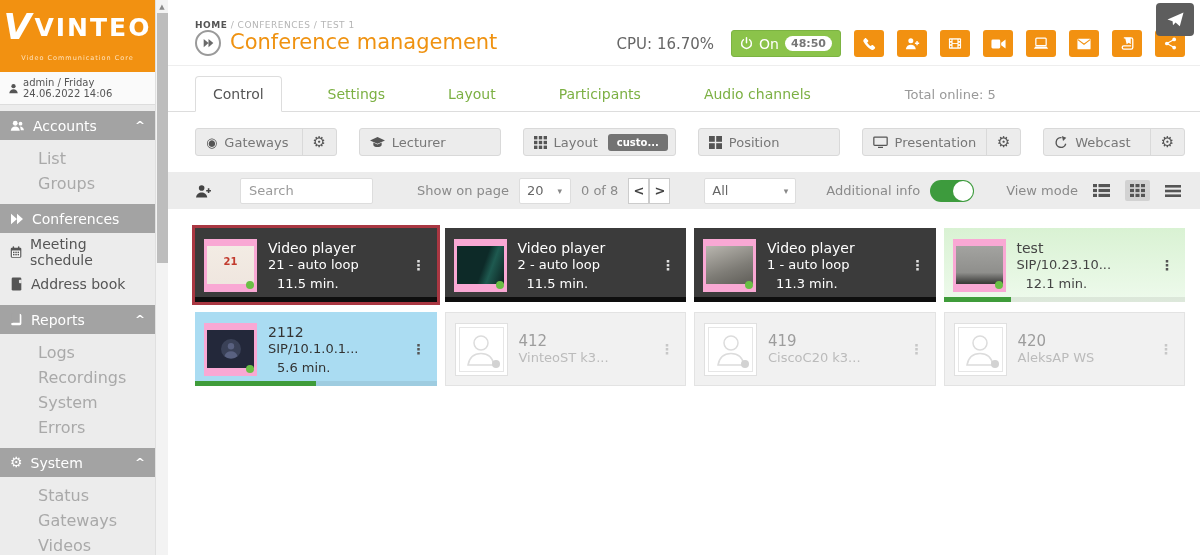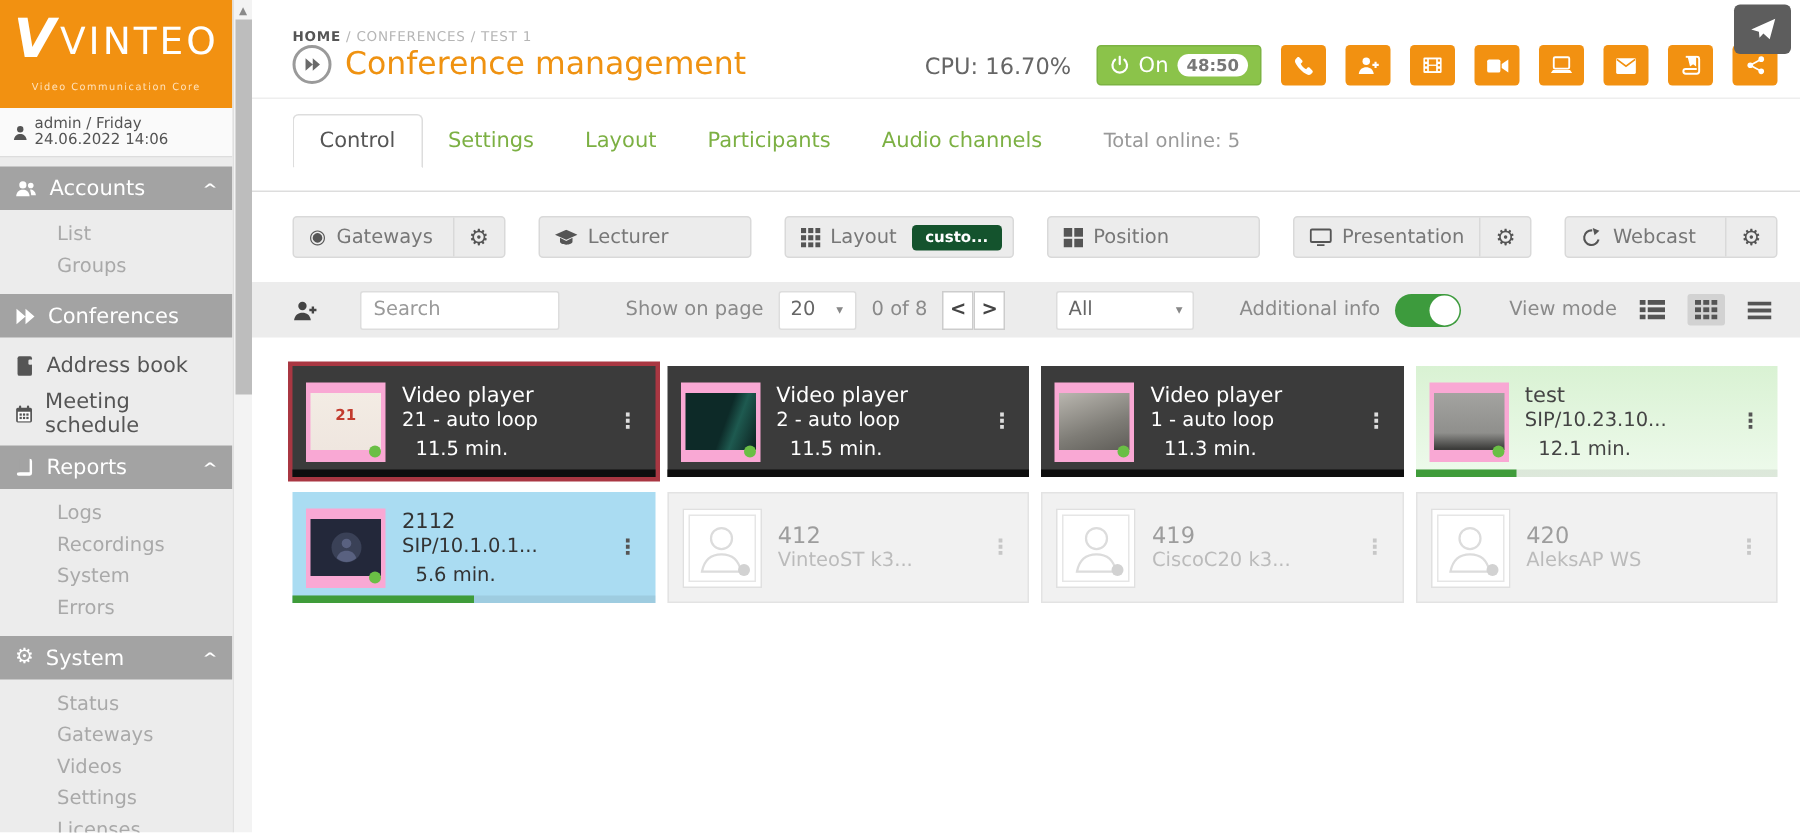--- a/index.html
+++ b/index.html
@@ -5,34 +5,34 @@
   * { margin:0; padding:0; box-sizing:border-box; }
   html,body { width:1200px; height:555px; overflow:hidden;
     font-family:"DejaVu Sans","Liberation Sans",sans-serif; background:#fff; }
   .app { display:flex; width:1200px; height:555px; position:relative; }
 
   
   .sidebar { width:155px; background:#ececec; height:555px; flex:none; }
   .logo { height:72px; background:#f29111; color:#fff; padding:10px 8px 6px 8px; }
   .logo-row { display:flex; align-items:center; justify-content:center; }
   .logo-v { font-size:36px; font-weight:900; font-style:italic; line-height:34px; margin-right:3px; }
-  .logo-name { font-size:25px; font-weight:400; letter-spacing:2px; }
+  .logo-name { font-size:25px; font-weight:700; letter-spacing:2px; }
   .logo-tag { font-size:6.5px; text-align:center; letter-spacing:1px; color:#ffe2bb; margin-top:10px; }
   .user-row { background:#fafafa; border-bottom:1px solid #ddd; color:#555; font-size:10px;
     padding:5px 8px; display:flex; align-items:center; gap:4px; }
   .user-row svg { flex:none; }
   .nav { padding-top:6px; }
   .nav-h { background:#a3a3a3; color:#fff; font-size:14px; height:29px; display:flex;
     align-items:center; padding:0 10px; gap:8px; margin-bottom:4px; cursor:pointer; }
   .nav-h .grow { flex:1; }
   .nav-h .chev { font-size:12px; font-weight:700; transform:scaleY(.8); }
   .nav-item { color:#555; font-size:14px; height:30px; display:flex; align-items:center;
     padding:0 10px; gap:8px; margin:2px 0; cursor:pointer; }
   .nav-sub { padding:2px 0 8px 0; }
-  .nav-sub div { color:#a9a9a9; font-size:13px; padding:3px 10px 3px 38px; cursor:pointer; }
+  .nav-sub div { color:#a9a9a9; font-size:16px; padding:3px 10px 3px 38px; cursor:pointer; }
   .sbar { width:13px; background:#f3f3f3; flex:none; position:relative; border-left:1px solid #e0e0e0; }
   .sbar .arrow { color:#8a8a8a; font-size:7px; text-align:center; padding-top:3px; }
   .sbar .thumb { position:absolute; top:13px; left:1px; width:11px; height:250px; background:#bdbdbd; }
 
   
   .main { flex:1; position:relative; background:#fff; }
   .plane-btn { position:absolute; top:3px; right:6px; width:38px; height:33px; background:#5d5d5d;
     border-radius:4px; display:flex; align-items:center; justify-content:center; cursor:pointer; }
 
   .topbar { padding:20px 15px 8px 27px; }
@@ -44,34 +44,34 @@
   .page-title { color:#ef9211; font-size:21px; }
   .top-right { margin-left:auto; display:flex; align-items:center; gap:13px; }
   .cpu { color:#666; font-size:15px; margin-right:4px; }
   .on-btn { background:#8bc34a; border:1px solid #7cb342; color:#fff; border-radius:3px;
     height:27px; display:flex; align-items:center; gap:6px; padding:0 8px; font-size:14px; cursor:pointer; }
   .on-badge { background:#fff; color:#777; font-size:11px; font-weight:700; border-radius:9px; padding:1px 6px; }
   .obtn { width:30px; height:27px; background:#f29111; border-radius:3px; display:flex;
     align-items:center; justify-content:center; cursor:pointer; }
   .hr { border-bottom:1px solid #eee; }
 
-  .tabs-row { display:flex; align-items:flex-end; padding:10px 15px 16px 27px; border-bottom:1px solid #ddd; }
+  .tabs-row { display:flex; align-items:flex-end; padding:10px 15px 0 27px; border-bottom:1px solid #ddd;gap:29px; }
   .tab { font-size:14px; padding:9px 17px; cursor:pointer; color:#7cb043; }
   .tab.active { background:#fff; border:1px solid #ddd; border-bottom:1px solid #fff;
     border-radius:4px 4px 0 0; color:#555; margin-bottom:-1px; }
   .tabs-info { color:#999; font-size:13px; padding:9px 0; margin-left:30px; }
-  .tabs-info.last { margin-left:24px; }
+  .tabs-info.last { margin-left:48px; }
 
   .controls-row { display:flex; gap:22px; padding:16px 15px 0 27px; }
   .ctl { flex:1; height:28px; background:#ececec; border:1px solid #d9d9d9; border-radius:3px;
     display:flex; align-items:center; font-size:13px; color:#777; cursor:pointer; }
   .ctl .lab { display:flex; align-items:center; gap:7px; padding:0 10px; flex:1; }
   .ctl .gear { border-left:1px solid #d9d9d9; width:34px; align-self:stretch; display:flex;
     align-items:center; justify-content:center; color:#555; font-size:15px; }
-  .ctl .badge { background:#14532d; color:#fff; font-size:10px; font-weight:700; border-radius:3px;
+  .ctl .badge { background:#737373; color:#fff; font-size:10px; font-weight:700; border-radius:3px;
     padding:3px 9px; margin-right:7px; }
   .ctl svg { flex:none; }
 
   .toolbar { margin-top:16px; background:#ececec; height:37px; display:flex; align-items:center;
     padding:0 14px 0 27px; gap:10px; }
   .search { width:133px; height:26px; border:1px solid #ddd; border-radius:2px; padding:0 8px;
     font-size:13px; color:#555; font-family:inherit; margin-left:18px; }
   .search::placeholder { color:#9a9a9a; }
   .tlabel { color:#8a8a8a; font-size:13px; }
   .sel { background:#fff; border:1px solid #ddd; border-radius:2px; height:26px; display:flex;
@@ -157,42 +157,42 @@
         <div>List</div>
         <div>Groups</div>
       </div>
       <div class="nav-h">
         <svg width="14" height="12" viewBox="0 0 16 14">
             <path d="M1 1l7 6-7 6zM8 1l7 6-7 6z" fill="#fff"></path>
           </svg>
         <span class="grow">Conferences</span>
       </div>
       <div class="nav-item">
-        <svg width="13" height="14" viewBox="0 0 14 16">
-            <rect x="1.5" y="0.5" width="11" height="15" rx="1.5" fill="#555"></rect>
-            <rect x="9.8" y="3" width="3" height="4" rx="1" fill="#fff" opacity=".85"></rect>
-          </svg>
-        <span>Address book</span>
-      </div>
-      <div class="nav-item">
         <svg width="13" height="14" viewBox="0 0 16 16">
             <rect x="1" y="2.5" width="14" height="13" rx="1.5" fill="#555"></rect>
             <rect x="2.5" y="6" width="11" height="8.5" fill="#fff"></rect>
             <rect x="3.5" y="0.5" width="2" height="3.5" rx="1" fill="#555"></rect>
             <rect x="10.5" y="0.5" width="2" height="3.5" rx="1" fill="#555"></rect>
             <g fill="#555">
               <rect x="4" y="7.5" width="2" height="2"></rect>
               <rect x="7" y="7.5" width="2" height="2"></rect>
               <rect x="10" y="7.5" width="2" height="2"></rect>
               <rect x="4" y="10.5" width="2" height="2"></rect>
               <rect x="7" y="10.5" width="2" height="2"></rect>
               <rect x="10" y="10.5" width="2" height="2"></rect>
             </g>
           </svg>
         <span>Meeting schedule</span>
+      </div>
+      <div class="nav-item">
+        <svg width="13" height="14" viewBox="0 0 14 16">
+            <rect x="1.5" y="0.5" width="11" height="15" rx="1.5" fill="#555"></rect>
+            <rect x="9.8" y="3" width="3" height="4" rx="1" fill="#fff" opacity=".85"></rect>
+          </svg>
+        <span>Address book</span>
       </div>
       <div class="nav-h" style="margin-top:6px">
         <svg width="13" height="13" viewBox="0 0 16 16">
             <path d="M3 1h9a2 2 0 012 2v10a2 2 0 01-2 2H3a1.5 1.5 0 010-3h9V1z" fill="#fff"></path>
             <path d="M3 1v11" stroke="#a3a3a3" stroke-width="1.2"></path>
           </svg>
         <span class="grow">Reports</span>
         <span class="chev">^</span>
       </div>
       <div class="nav-sub">

